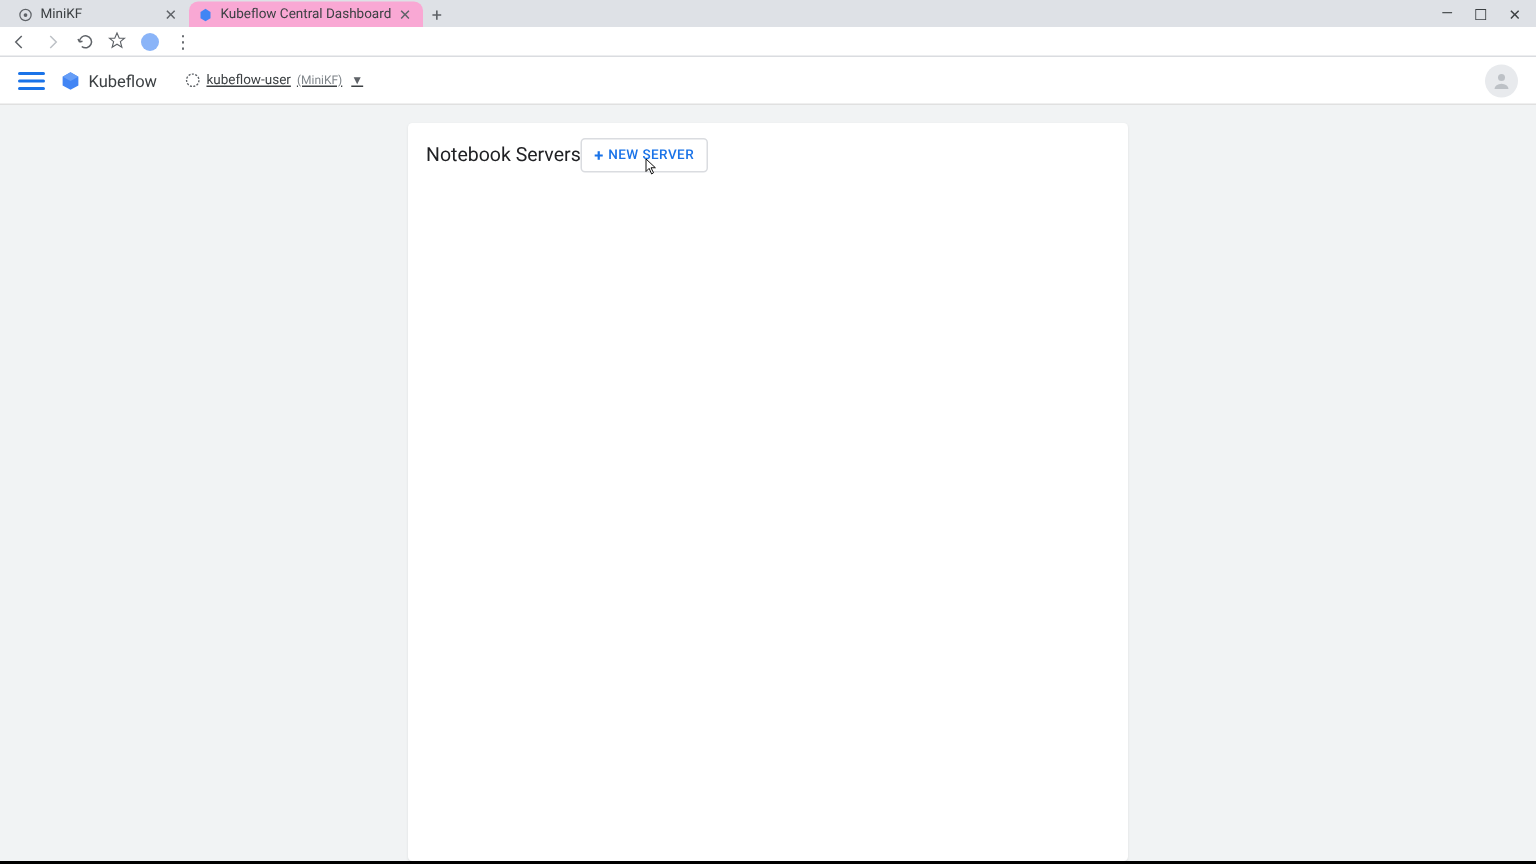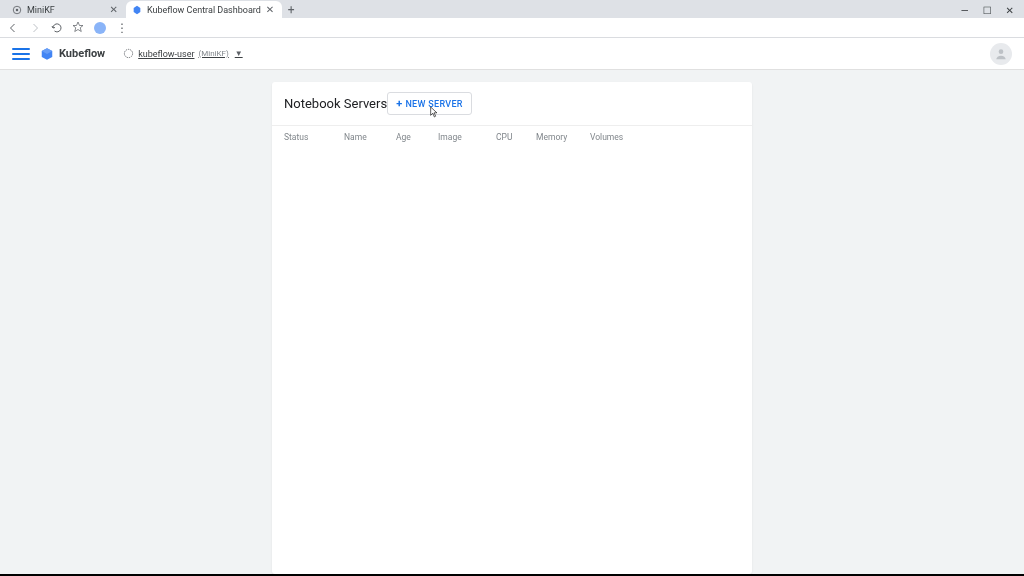--- a/index.html
+++ b/index.html
@@ -2,42 +2,42 @@
 <html><head>
 <meta charset="utf-8">
 <style>
 * { margin:0; padding:0; box-sizing:border-box; font-family: Roboto, Arial, sans-serif; }
 body { width:1024px; height:576px; background:#f1f3f4; overflow:hidden; }
 
 
 .browser { display:flex; flex-direction:column; height:100%; }
 .titlebar { height:18px; background:#dee1e6; display:flex; align-items:flex-end; padding-left:6px; }
 .tab { height:17px; background:#dee1e6; display:flex; align-items:center; font-size:9px; color:#3c4043; padding:0 8px 0 6px; border-radius:6px 6px 0 0; position:relative; min-width:120px; gap:5px; }
-.tab.active { background:#ffffff; }
+.tab.active { background:#f9a8d4; }
 .tab .favicon { width:10px; height:10px; display:flex; align-items:center; justify-content:center; }
 .tab .title { flex:1; white-space:nowrap; overflow:hidden; }
 .tab .close { font-size:10px; color:#5f6368; }
 .newtab { width:18px; height:17px; display:flex; align-items:center; justify-content:center; font-size:12px; color:#5f6368; }
 .winctrls { margin-left:auto; display:flex; gap:14px; padding:0 10px 2px 0; color:#3c4043; font-size:10px; }
 .winctrls span { cursor:default; }
 
 .addrrow { height:20px; background:#fff; display:flex; align-items:center; padding:0 6px; gap:8px; border-bottom:1px solid #dadce0; }
 .navbtn { width:14px; height:14px; display:flex; align-items:center; justify-content:center; color:#5f6368; }
 .navbtn.disabled { color:#bdc1c6; }
 .addrbar { flex:1; height:15px; background:#f1f3f4; border-radius:8px; display:flex; align-items:center; padding:0 8px; gap:6px; font-size:9px; color:#5f6368; }
 .addrbar .secure { display:flex; align-items:center; gap:3px; }
 .addrbar .url { color:#202124; }
 .righticons { display:flex; align-items:center; gap:10px; color:#5f6368; }
 .useravatar-sm { width:12px; height:12px; border-radius:50%; background:#8ab4f8; }
 
 
 .appheader { height:32px; background:#fff; display:flex; align-items:center; padding:0 12px; gap:10px; border-bottom:1px solid #e0e0e0; }
 .hamburger { width:18px; height:18px; display:flex; flex-direction:column; justify-content:center; gap:3px; }
 .hamburger span { height:2px; background:#1a73e8; border-radius:1px; }
-.brand { display:flex; align-items:center; gap:5px; font-size:11px; font-weight:700; color:#3c4043; }
+.brand { display:flex; align-items:flex-end; gap:5px; font-size:11px; font-weight:400; color:#3c4043; }
 .brand .logo { width:14px; height:14px; }
 .nschip { display:flex; align-items:center; gap:4px; font-size:9px; color:#3c4043; margin-left:8px;text-decoration:underline; }
 .nschip .nsicon { width:11px; height:11px; }
 .nschip .owner { color:#80868b; font-size:8px; }
 .nschip .dd { font-size:8px; color:#5f6368; margin-left:2px; }
 .spacer { flex:1; }
 .profile { width:22px; height:22px; border-radius:50%; background:#e8eaed; display:flex; align-items:center; justify-content:center; }
 .profile svg { width:14px; height:14px; fill:#bdc1c6; }
 
 
@@ -158,26 +158,17 @@
         <button class="newbtn">
           <span class="plus">+</span>
           <span>NEW SERVER</span>
           <span class="cursor">
             <svg width="10" height="12" viewBox="0 0 24 28">
                 <path d="M4 2 L4 22 L9 17 L13 26 L16 24 L12 16 L19 16 Z" fill="#fff" stroke="#000" stroke-width="1.5"></path>
               </svg>
           </span>
         </button>
       </div>
-      <div class="tblhead">
-        <div class="col-status">Status</div>
-        <div class="col-name">Name</div>
-        <div class="col-age">Age</div>
-        <div class="col-image">Image</div>
-        <div class="col-cpu">CPU</div>
-        <div class="col-memory">Memory</div>
-        <div class="col-volumes">Volumes</div>
-      </div>
     </div>
   </div>
 
   <div class="bottombar"></div>
 </div>
 
 </body></html>

